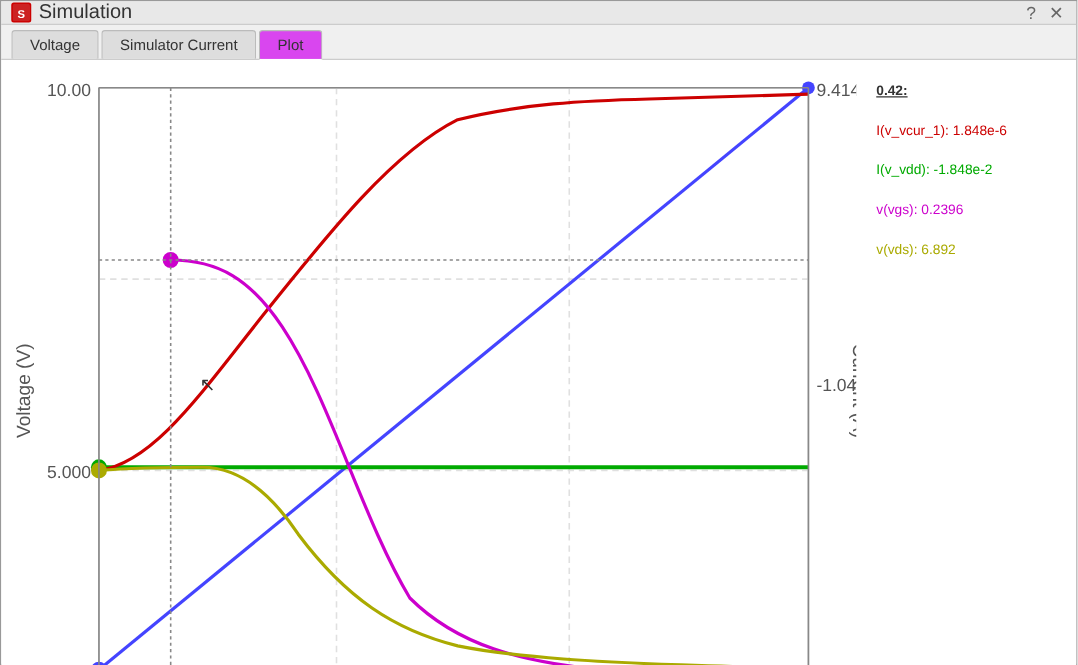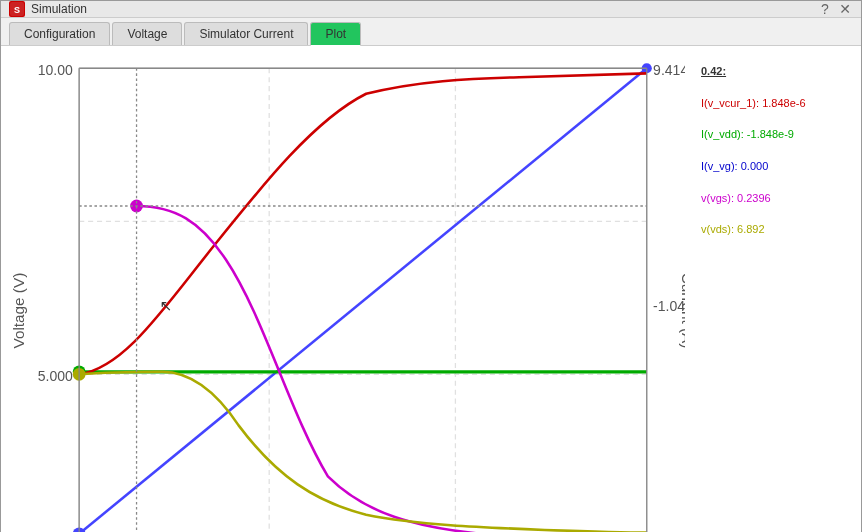--- a/index.html
+++ b/index.html
@@ -39,21 +39,21 @@
       background: #cc0000;
       border-radius: 2px;
       display: flex;
       align-items: center;
       justify-content: center;
       color: white;
       font-size: 9px;
       font-weight: bold;
     }
     .title-text {
-      font-size: 12px;
+      font-size: 16px;
       color: #333;
     }
     .title-controls {
       display: flex;
       gap: 4px;
     }
     .title-btn {
       width: 16px;
       height: 16px;
       background: none;
@@ -76,21 +76,21 @@
       padding: 4px 14px;
       background: #ddd;
       border: 1px solid #bbb;
       border-bottom: none;
       cursor: pointer;
       font-size: 12px;
       color: #333;
       border-radius: 3px 3px 0 0;
     }
     .tab.active {
-      background: #22c55e;
+      background: #d946ef;
       border-bottom: 1px solid #fff;
       margin-bottom: -1px;
       z-index: 1;
     }
     .content {
       flex: 1;
       display: flex;
       flex-direction: column;
       background: #fff;
       padding: 8px;
@@ -138,23 +138,20 @@
       <span class="title-text">Simulation</span>
     </div>
     <div class="title-controls">
       <button class="title-btn">?</button>
       <button class="title-btn">✕</button>
     </div>
   </div>
 
   <div class="tabs-bar">
     <div class="tab">
-      <span>Configuration</span>
-    </div>
-    <div class="tab">
       <span>Voltage</span>
     </div>
     <div class="tab">
       <span>Simulator Current</span>
     </div>
     <div class="tab active">
       <span>Plot</span>
     </div>
   </div>
 
@@ -220,24 +217,21 @@
           <line x1="55" y1="10" x2="500" y2="10" stroke="#888" stroke-width="1"></line>
         </svg>
       </div>
 
       <div class="legend-panel">
         <div class="legend-title">0.42:</div>
         <div class="legend-item">
           <span style="color:#cc0000">I(v_vcur_1): 1.848e-6</span>
         </div>
         <div class="legend-item">
-          <span style="color:#00aa00">I(v_vdd): -1.848e-9</span>
-        </div>
-        <div class="legend-item">
-          <span style="color:#0000cc">I(v_vg): 0.000</span>
+          <span style="color:#00aa00">I(v_vdd): -1.848e-2</span>
         </div>
         <div class="legend-item">
           <span style="color:#cc00cc">v(vgs): 0.2396</span>
         </div>
         <div class="legend-item">
           <span style="color:#aaaa00">v(vds): 6.892</span>
         </div>
       </div>
     </div>
 

